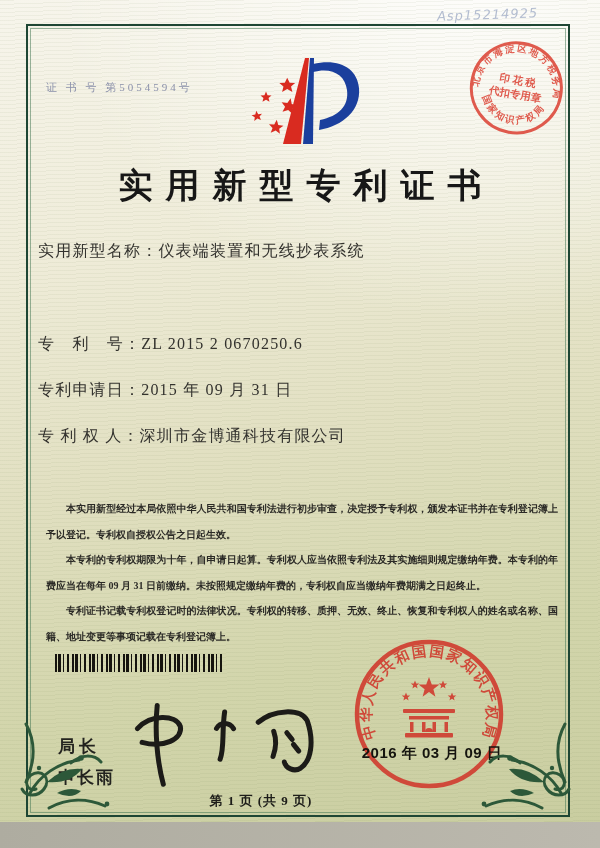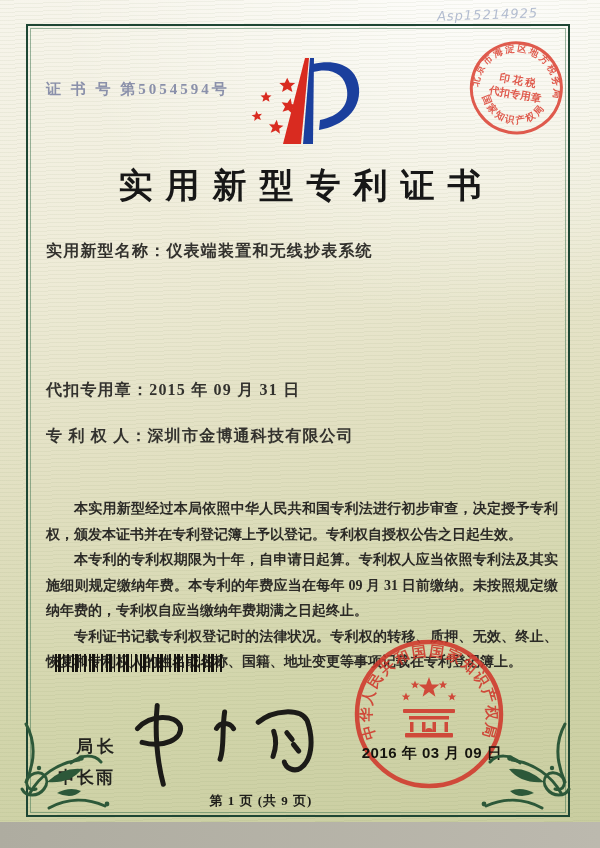--- a/index.html
+++ b/index.html
@@ -23,55 +23,55 @@
   .frame{
     position:absolute;left:26px;top:24px;width:540px;height:789px;
     border:2.5px solid #1e4634;
   }
   .frame::after{
     content:"";position:absolute;inset:2px;
     border:1px solid rgba(70,120,85,.55);
   }
   .cert-number{
     position:absolute;left:46px;top:80px;
-    font-size:15px;letter-spacing:3px;color:#8a90aa;font-weight:bold;
+    font-size:11px;letter-spacing:3px;color:#8a90aa;font-weight:normal;
   }
   .hand-note{
     position:absolute;left:437px;top:6px;width:160px;
     font-family:"DejaVu Sans",sans-serif;font-style:italic;
     font-size:13px;color:#9ca9c4;opacity:.75;transform:rotate(-2deg);
     letter-spacing:1px;
   }
   .logo{position:absolute;left:243px;top:54px;}
   .title{
     position:absolute;left:0;top:163px;width:600px;text-align:center;
     font-size:34px;font-weight:bold;color:#171717;
     letter-spacing:13px;text-indent:13px;
   }
   .field{
-    position:absolute;left:46px;width:512px;
-    font-size:16px;font-weight:bold;color:#33322e;letter-spacing:1.2px;
+    position:absolute;left:38px;width:512px;
+    font-size:16px;font-weight:normal;color:#33322e;letter-spacing:1.2px;
     white-space:nowrap;
   }
   .f0{top:241px}.f1{top:288px}.f2{top:334px}.f3{top:380px}.f4{top:426px}.f5{top:472px}
   .body-text{
     position:absolute;left:46px;top:496px;width:512px;
-    font-size:14px;line-height:25.5px;color:#2b2a26;font-weight:600;
+    font-size:10px;line-height:25.5px;color:#2b2a26;font-weight:600;
     text-align:justify;
   }
   .body-text p{margin:0;text-indent:2em;}
   .barcode{
     position:absolute;left:55px;top:654px;width:168px;height:18px;
     background:repeating-linear-gradient(90deg,
       #16140f 0 2px,transparent 2px 3px,
       #16140f 3px 6px,transparent 6px 8px,
       #16140f 8px 9px,transparent 9px 12px,
       #16140f 12px 14px,transparent 14px 17px);
   }
-  .signer-title{position:absolute;left:76px;top:735px;font-size:17px;font-weight:bold;color:#23231f;letter-spacing:4px;}
+  .signer-title{position:absolute;left:58px;top:735px;font-size:17px;font-weight:bold;color:#23231f;letter-spacing:4px;}
   .signer-name{position:absolute;left:58px;top:766px;font-size:17px;font-weight:bold;color:#23231f;letter-spacing:2px;}
   .signature{position:absolute;left:125px;top:688px;transform:rotate(-3deg);}
   .seal{position:absolute;left:343px;top:633px;}
   .seal-date{
     position:absolute;left:348px;top:744px;width:168px;text-align:center;
     font-size:15px;font-weight:bold;color:#15140f;letter-spacing:.5px;
     font-family:"Liberation Sans","DejaVu Sans",sans-serif;
   }
   .tax-stamp{position:absolute;left:463px;top:36px;transform:rotate(10deg);opacity:.9;}
   .footer{
@@ -105,21 +105,22 @@
     </g>
     <g fill="#1b3f9d">
       <polygon points="67,4 71,4 70,90 60,90"></polygon>
       <path d="M70,10 C96,4 114,14 116,34 C118,56 100,72 76,76 L77,66 C96,62 106,52 104,36 C102,20 88,13 70,18 Z"></path>
     </g>
   </svg>
 
   <div class="title">实用新型专利证书</div>
 
   <div class="field f0"><span>实用新型名称：</span><span>仪表端装置和无线抄表系统</span></div>
-  <div class="field f3"><span>代扣专用章：</span><span>2015 年 09 月 31 日</span></div>
+  <div class="field f2"><span>专　利　号：</span><span>ZL 2015 2 0670250.6</span></div>
+  <div class="field f3"><span>专利申请日：</span><span>2015 年 09 月 31 日</span></div>
   <div class="field f4"><span>专 利 权 人：</span><span>深圳市金博通科技有限公司</span></div>
 
   <div class="body-text">
     <p>本实用新型经过本局依照中华人民共和国专利法进行初步审查，决定授予专利权，颁发本证书并在专利登记簿上予以登记。专利权自授权公告之日起生效。</p>
     <p>本专利的专利权期限为十年，自申请日起算。专利权人应当依照专利法及其实施细则规定缴纳年费。本专利的年费应当在每年 09 月 31 日前缴纳。未按照规定缴纳年费的，专利权自应当缴纳年费期满之日起终止。</p>
     <p>专利证书记载专利权登记时的法律状况。专利权的转移、质押、无效、终止、恢复和专利权人的姓名或名称、国籍、地址变更等事项记载在专利登记簿上。</p>
   </div>
 
   <div class="barcode"></div>
 

